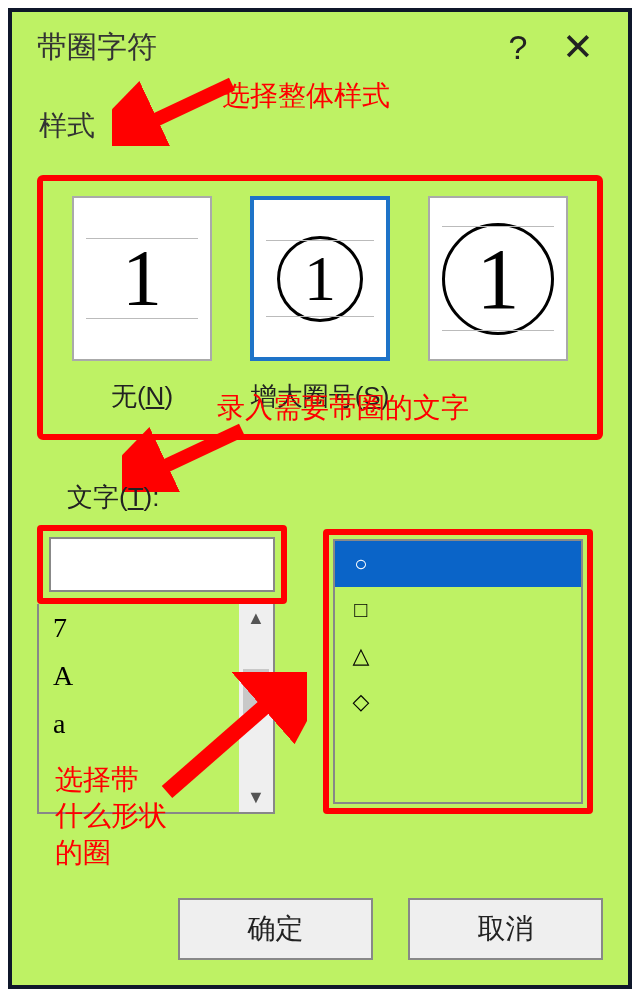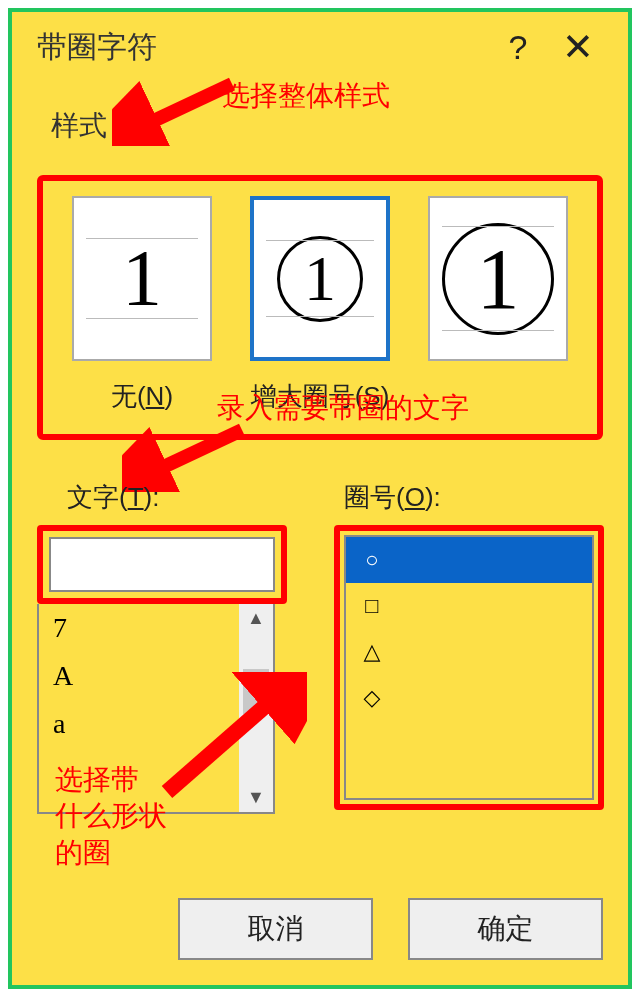--- a/index.html
+++ b/index.html
@@ -5,24 +5,24 @@
   * { box-sizing: border-box; }
   body {
     margin: 0;
     padding: 8px;
     font-family: "Microsoft YaHei", "SimSun", Arial, sans-serif;
     background: #fff;
     width: 640px;
     height: 997px;
   }
   .outer {
-    border: 4px solid #22c55e;
+    border: 4px solid #0f172a;
     width: 624px;
     height: 981px;
-    background: #fde047;
+    background: #bef264;
     position: relative;
   }
   
   .titlebar {
     height: 70px;
     display: flex;
     align-items: center;
     padding: 0 20px 0 25px;
     font-size: 30px;
     color: #333;
@@ -30,21 +30,21 @@
   .titlebar .spacer { flex: 1; }
   .titlebar .q {
     width: 60px; text-align: center; font-size: 34px; color:#222;
   }
   .titlebar .x {
     width: 60px; text-align: center; font-size: 38px; color:#222; font-weight: 300;
   }
   
   .body { padding: 10px 25px 25px 25px; position: relative; }
   .section-label {
-    font-size: 28px; color:#333; margin: 15px 0 5px 14px;
+    font-size: 28px; color:#333; margin: 15px 0 5px 2px;
   }
   
   .style-box {
     border: 6px solid #ff0000;
     border-radius: 6px;
     padding: 15px 10px 20px 10px;
     display: flex;
     justify-content: space-around;
     margin-top: 30px;
   }
@@ -72,22 +72,23 @@
     width: 112px; height: 112px; display:flex; align-items:center; justify-content:center;
   }
   .preview .baseline {
     position:absolute; left:12px; right:12px; height:1px; background:#bbb;
   }
   .opt-label { font-size: 26px; color:#222; white-space: nowrap; text-align:center; }
   .opt-label .ul { text-decoration: underline; }
 
   
   .midrow {
-    display:flex; gap: 47px; margin-top: 15px;
-    position: relative;
+    display:flex; gap: 36px; margin-top: 15px;
+    position: relative;
+    align-items: flex-end;
   }
   .col { flex:1; }
   .col-label { font-size: 26px; color:#222; margin: 25px 0 10px 30px; }
   .col-label .ul { text-decoration: underline; }
 
   .text-input-wrap {
     border: 6px solid #ff0000; border-radius: 4px;
     padding: 6px; margin-left: 0;
   }
   .text-input {
@@ -233,23 +234,20 @@
           <div class="item">a</div>
           <div class="scrollbar">
             <span class="arrow">▲</span>
             <span class="thumb"></span>
             <span class="arrow" style="margin-top:auto;">▼</span>
           </div>
         </div>
       </div>
 
       <div class="col" style="flex:0 0 270px;">
-        <div class="col-label" style="margin-left:10px;">
-          <span>圈号(</span><span class="ul">O</span><span>):</span>
-        </div>
         <div class="enclosure-box">
           <div class="enclosure-list">
             <div class="row selected"><span class="sym">○</span></div>
             <div class="row"><span class="sym">□</span></div>
             <div class="row"><span class="sym">△</span></div>
             <div class="row"><span class="sym">◇</span></div>
           </div>
         </div>
       </div>
 
@@ -263,17 +261,17 @@
         </defs>
       <line x1="20" y1="120" x2="140" y2="15" stroke="#ff0000" stroke-width="16" marker-end="url(#ah3)"></line>
     </svg>
     <div class="anno" style="top:680px; left:-5px; white-space:pre;margin-left:48px;">选择带
 什么形状
 的圈</div>
 
   </div>
 
   <div class="footer">
+    <div class="btn">确定</div>
     <div class="btn">取消</div>
-    <div class="btn">确定</div>
   </div>
 
 </div>
 
 </body></html>

